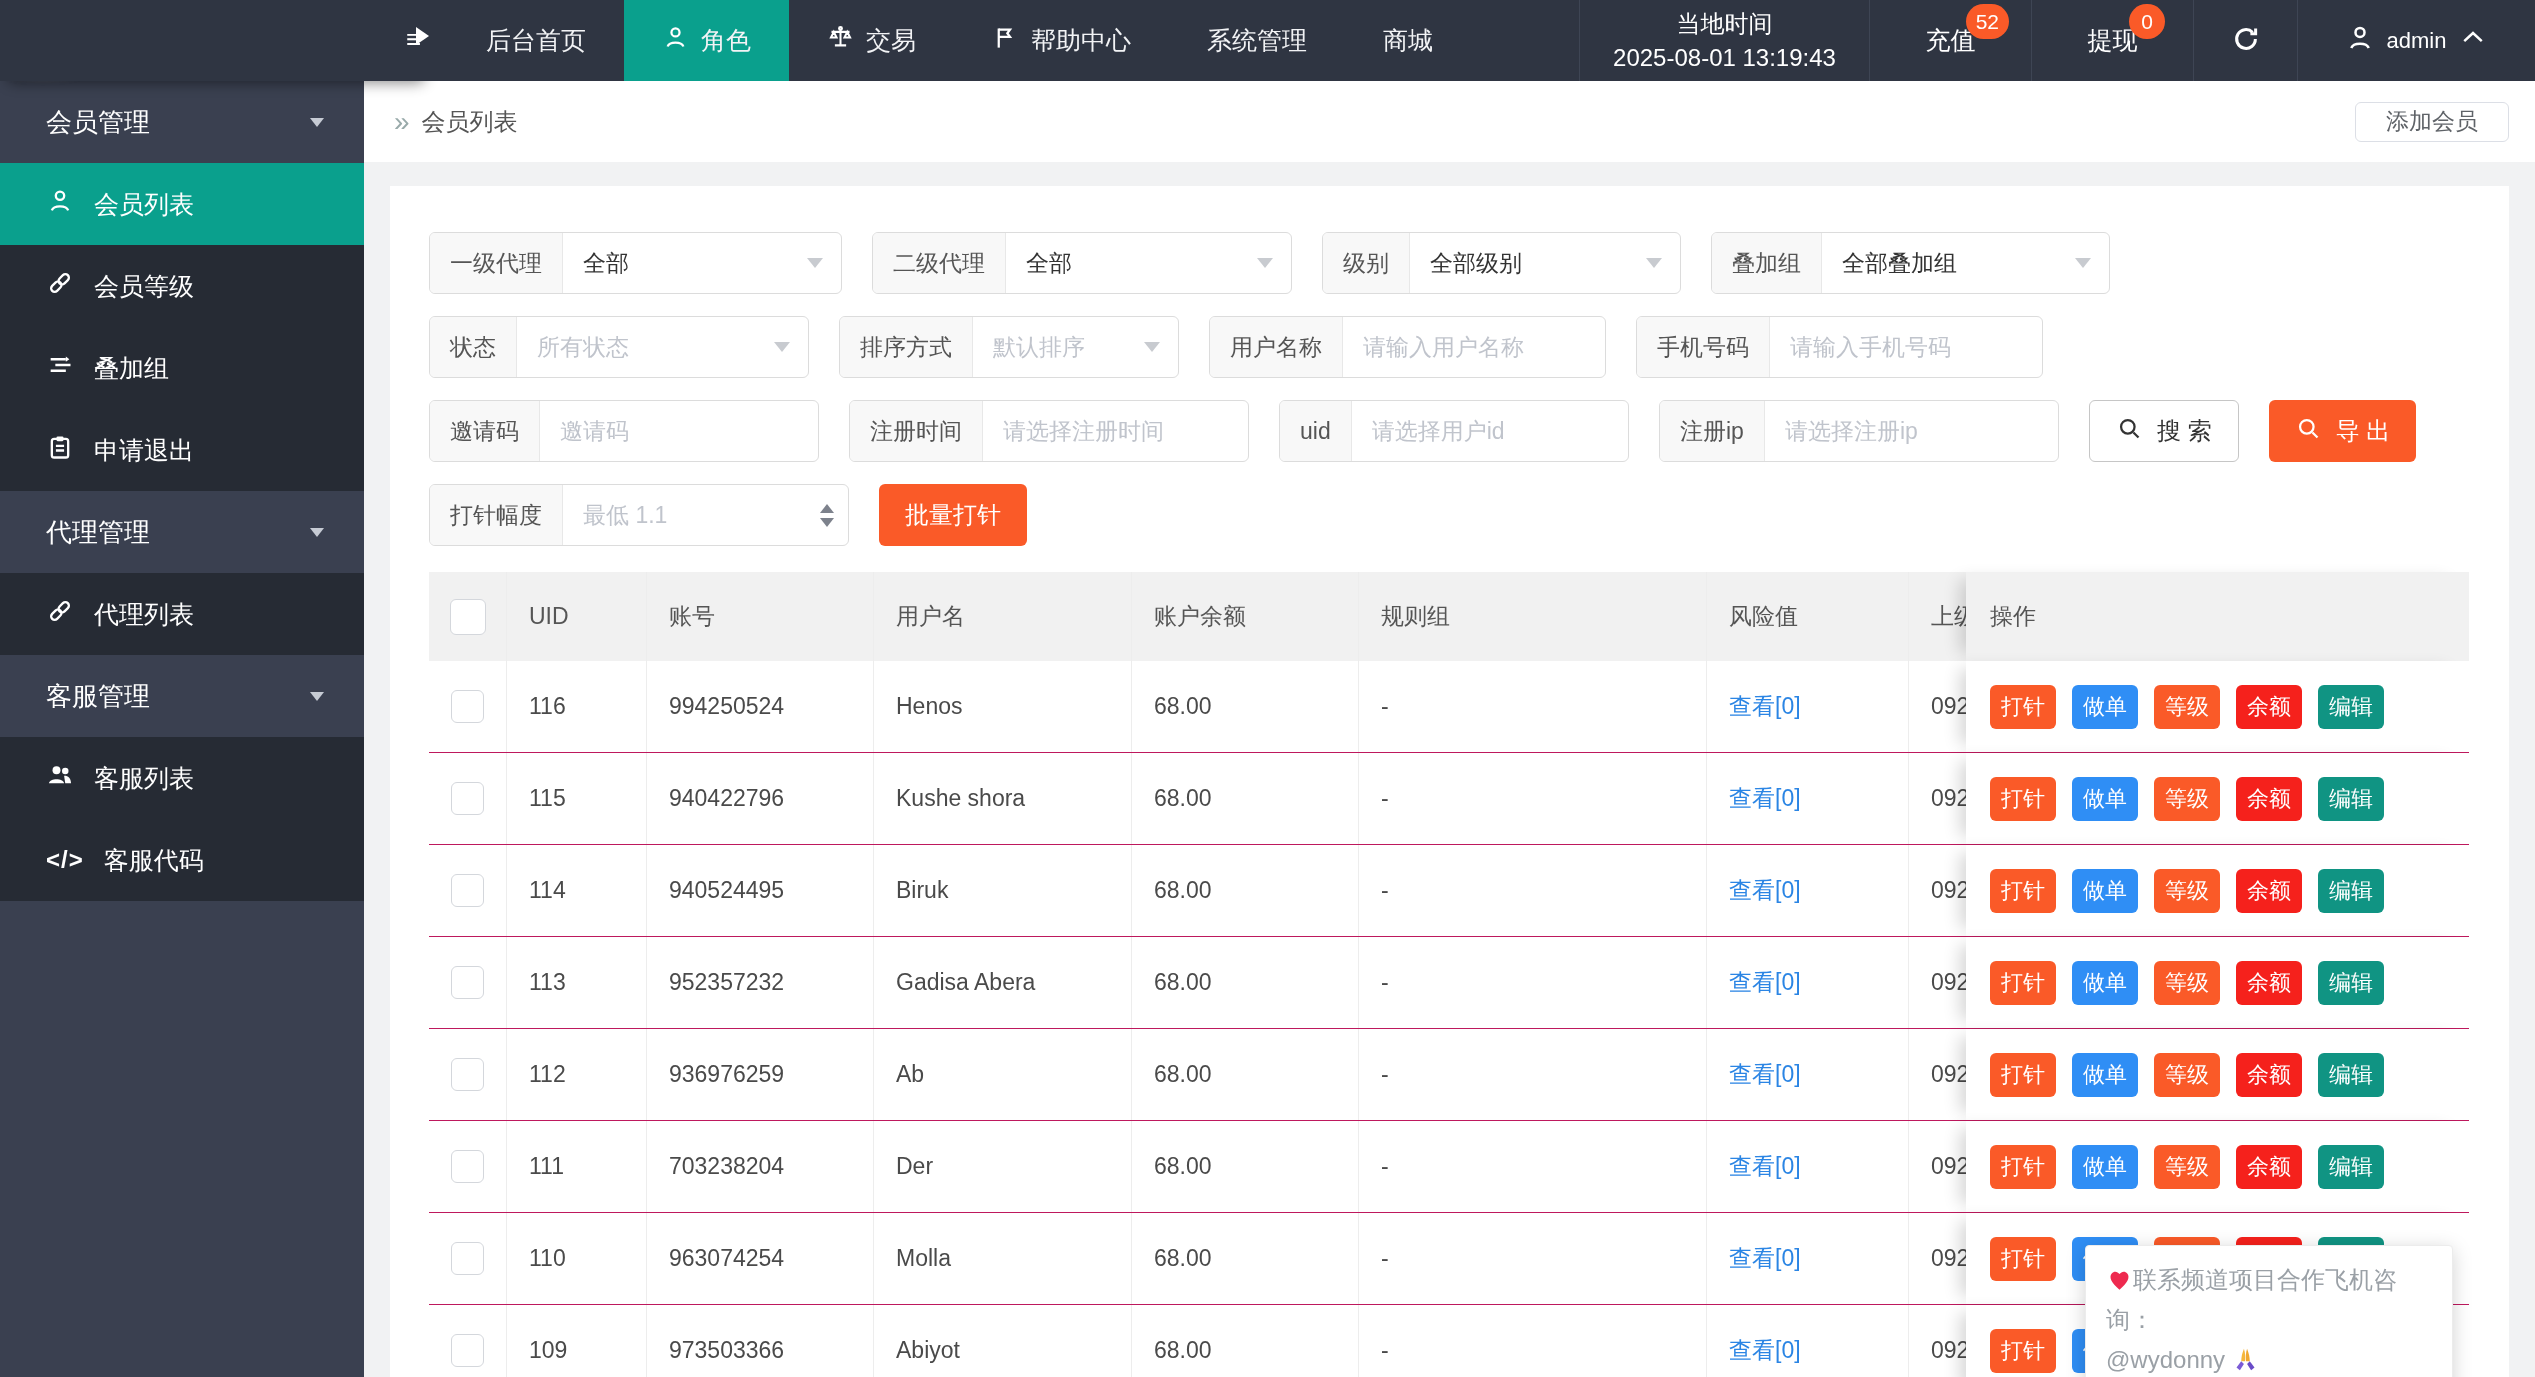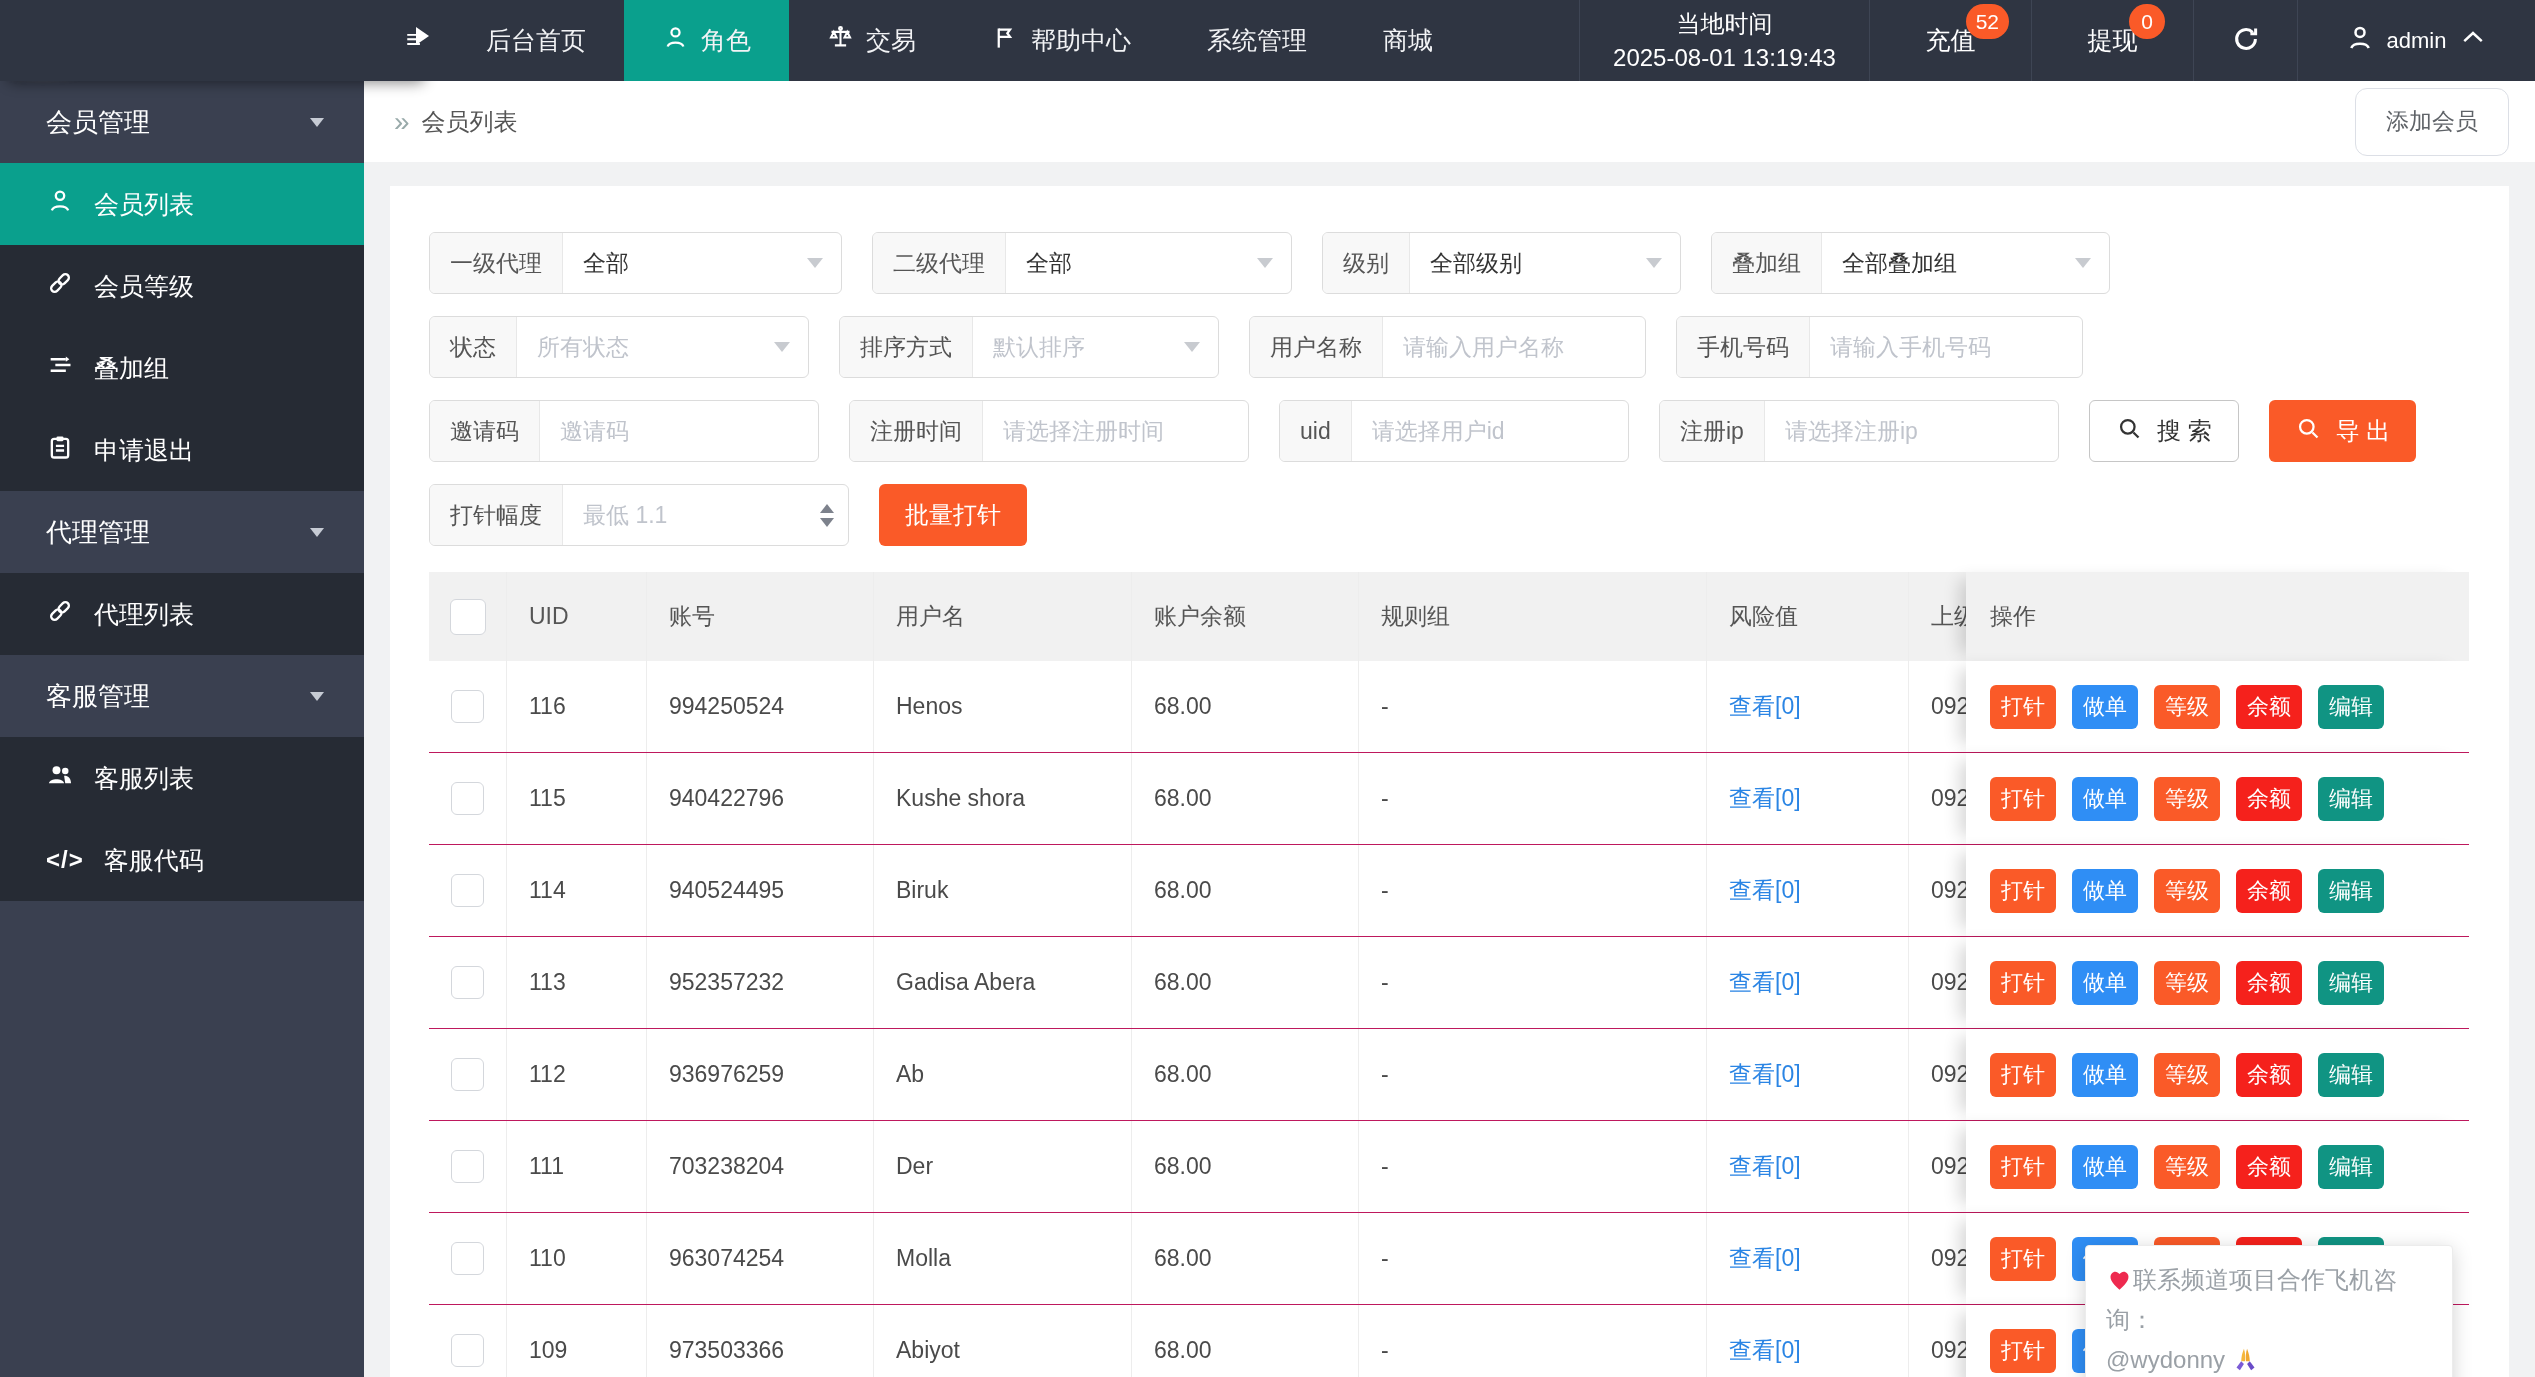--- a/index.html
+++ b/index.html
@@ -54,22 +54,22 @@
   .sb-item { height:82px; display:flex; align-items:center; gap:20px; padding-left:46px;
     background:var(--sidebar-item-bg,#262b34); font-size:25px; cursor:pointer; }
   .sb-item.active { background:var(--teal,#0aa08d); }
   .sb-item svg { width:28px; height:28px; flex:none; }
   .sb-item .code-glyph { font-size:24px; font-weight:bold; letter-spacing:1px; }
 
   .content { flex:1; display:flex; flex-direction:column; background:#f1f2f3; min-width:0; }
   .crumb-bar { height:81px; background:#fff; display:flex; align-items:center; padding:0 26px 0 30px; flex:none; }
   .crumb-arrow { color:#9aa; font-size:28px; margin-right:12px; }
   .crumb-title { color:#555; font-size:24px; }
-  .add-btn { margin-left:auto; height:68px; padding:0 30px; background:#fff; border:1px solid #dcdfe6;
-    border-radius:12px; color:#5f6368; font-size:23px; cursor:pointer; }
+  .add-btn { margin-left:auto; height:40px; padding:0 30px; background:#fff; border:1px solid #dcdfe6;
+    border-radius:6px; color:#5f6368; font-size:23px; cursor:pointer; }
 
   .card { background:#fff; margin:24px 26px 0 26px; flex:1; padding:46px 40px 0 39px; overflow:hidden; }
 
   
   .f-row { display:flex; gap:30px; margin-bottom:22px; align-items:center; }
   .f-ctl { height:62px; border:1px solid #dcdcdc; border-radius:6px; display:flex; overflow:hidden; flex:none; background:#fff; }
   .f-label { background:#f8f8f8; border-right:1px solid #e8e8e8; padding:0 20px; display:flex;
     align-items:center; color:#555; font-size:23px; white-space:nowrap; }
   .f-value { flex:1; display:flex; align-items:center; padding:0 46px 0 20px; font-size:23px; color:#333; position:relative; }
   .f-value.ph { color:#c0c4cc; }
@@ -316,21 +316,21 @@
       </div>
 
       <div class="f-row">
         <div class="f-ctl" style="width:380px">
           <span class="f-label">状态</span>
           <span class="f-value ph">
               <span>所有状态</span>
               <i class="caret-down"></i>
             </span>
         </div>
-        <div class="f-ctl" style="width:380px">
+        <div class="f-ctl" style="width:340px">
           <span class="f-label">排序方式</span>
           <span class="f-value ph">
               <span>默认排序</span>
               <i class="caret-down"></i>
             </span>
         </div>
         <div class="f-ctl" style="width:397px">
           <span class="f-label">用户名称</span>
           <span class="f-value">
               <input placeholder="请输入用户名称" style="">

